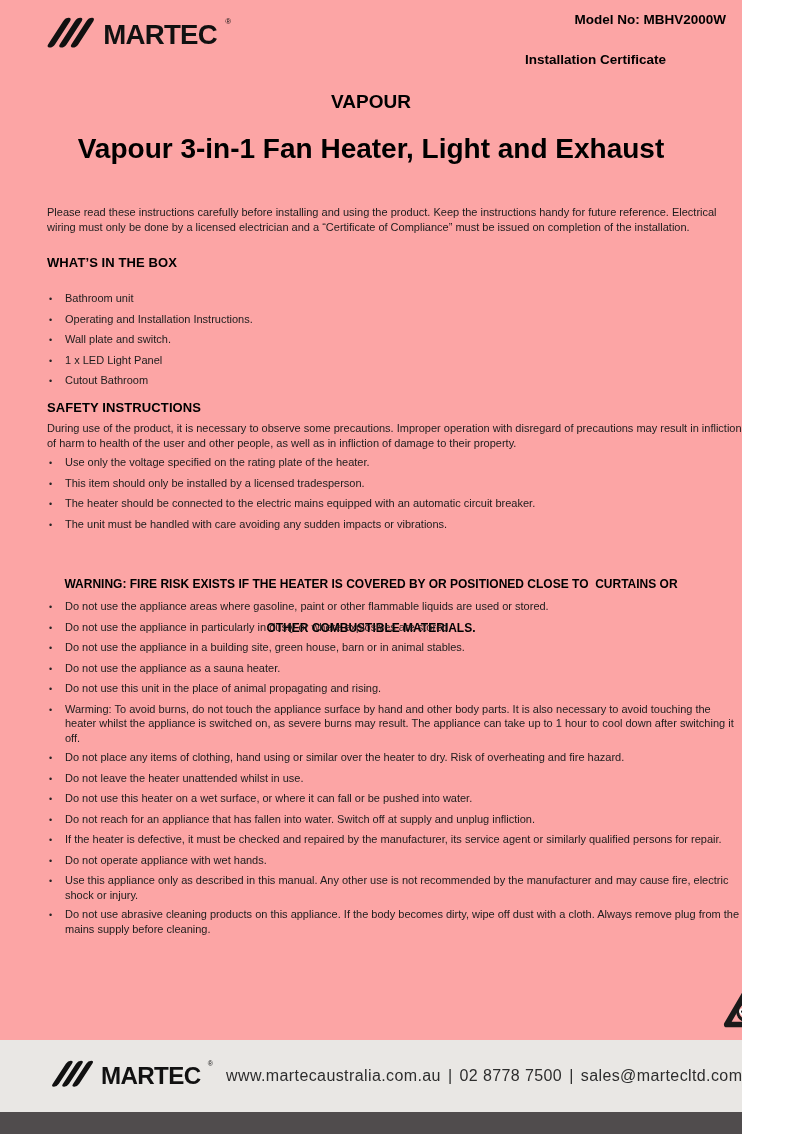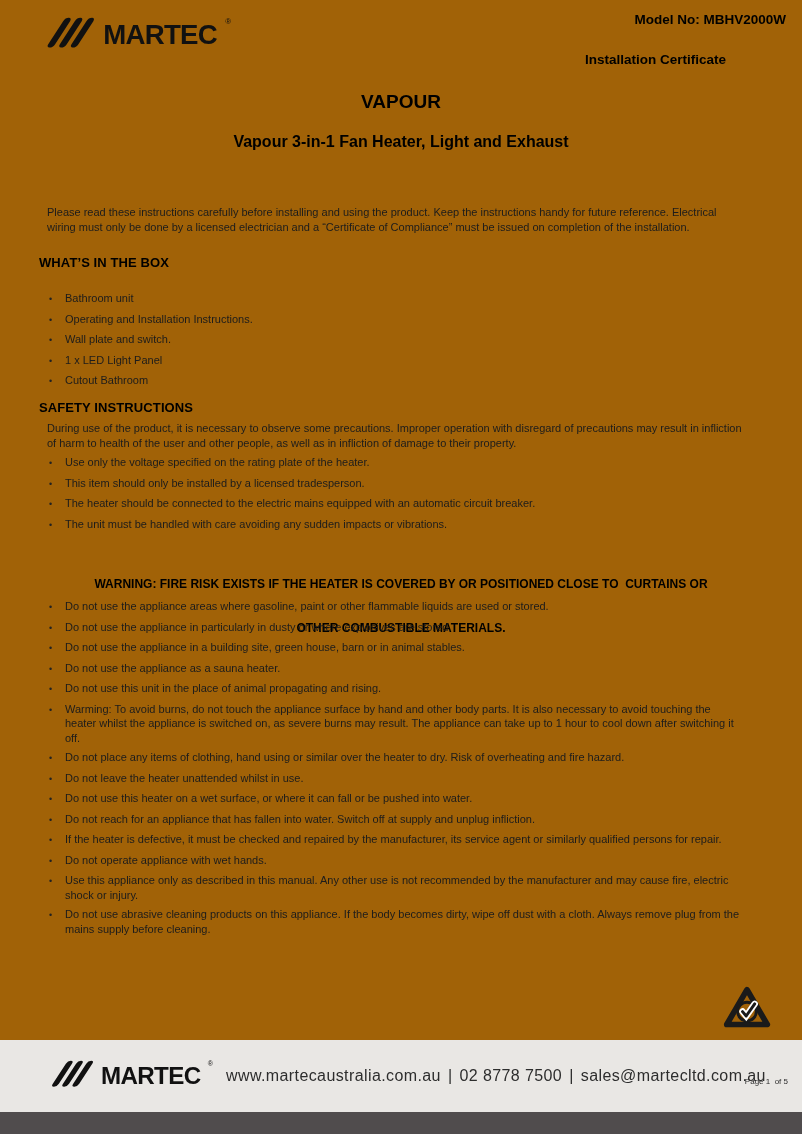--- a/index.html
+++ b/index.html
@@ -1,22 +1,22 @@
 <!DOCTYPE html>
 <html><head>
 <meta charset="utf-8">
 <style>
   * { box-sizing: border-box; }
   html, body { margin: 0; padding: 0; background: #ffffff; }
   .page {
     position: relative;
-    width: 802px;
+    width: 742px;
     height: 1134px;
     margin: 0;
-    background: #a16207;
+    background: #fca5a5;
     font-family: "Liberation Sans", sans-serif;
     color: #1c1c1c;
     overflow: hidden;
   }
 
   
   .brand-logo { position: absolute; left: 45px; top: 8px; }
   .brand-logo svg { display: block; }
   .model-no {
     position: absolute; top: 12px; right: 16px;
@@ -27,28 +27,28 @@
     font-size: 13.5px; font-weight: bold; color: #000;
   }
 
   
   .main-title {
     position: absolute; top: 91px; left: 0; width: 100%;
     text-align: center; font-size: 19px; font-weight: bold; color: #000; margin: 0;
   }
   .sub-title {
     position: absolute; top: 133px; left: 0; width: 100%;
-    text-align: center; font-size: 16px; font-weight: bold; color: #000; margin: 0;
+    text-align: center; font-size: 28px; font-weight: bold; color: #000; margin: 0;
   }
 
   
   .body-text { font-size: 11px; line-height: 14.5px; }
   .intro-para { position: absolute; top: 205px; left: 47px; width: 678px; margin: 0; }
   .section-heading {
-    position: absolute; left: 39px; margin: 0;
+    position: absolute; left: 47px; margin: 0;
     font-size: 13px; font-weight: bold; color: #000; letter-spacing: 0.1px;
   }
   #box-heading    { top: 255px; }
   #safety-heading { top: 400px; }
   .safety-intro   { position: absolute; top: 421px; left: 47px; width: 696px; margin: 0; }
 
   ul.doc-list { list-style: none; margin: 0; padding: 0; position: absolute; left: 49px; }
   ul.doc-list li { display: flex; margin-bottom: 5px; }
   .bullet {
     flex: none; width: 16px; font-size: 9px; line-height: inherit;

